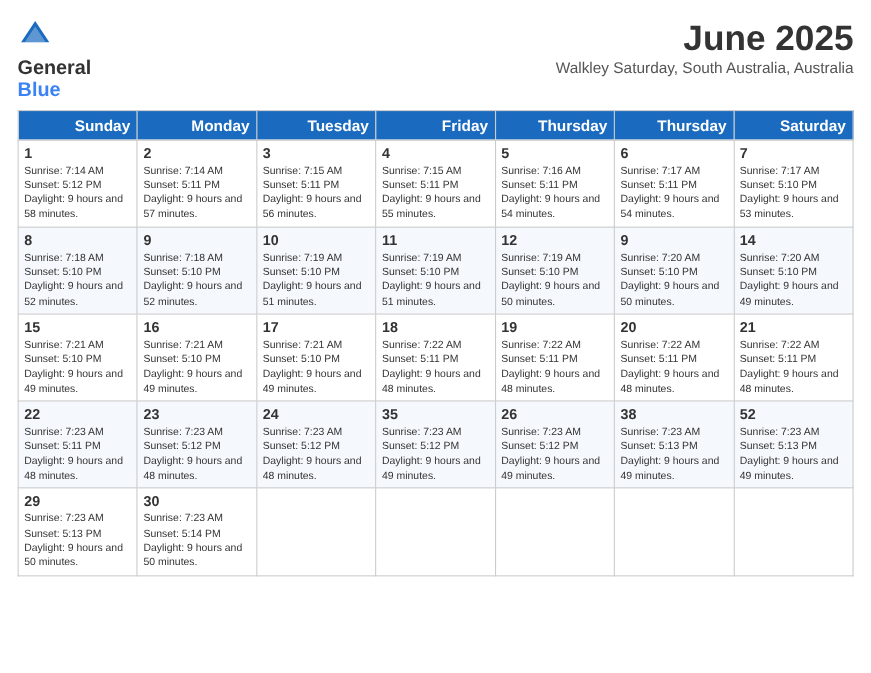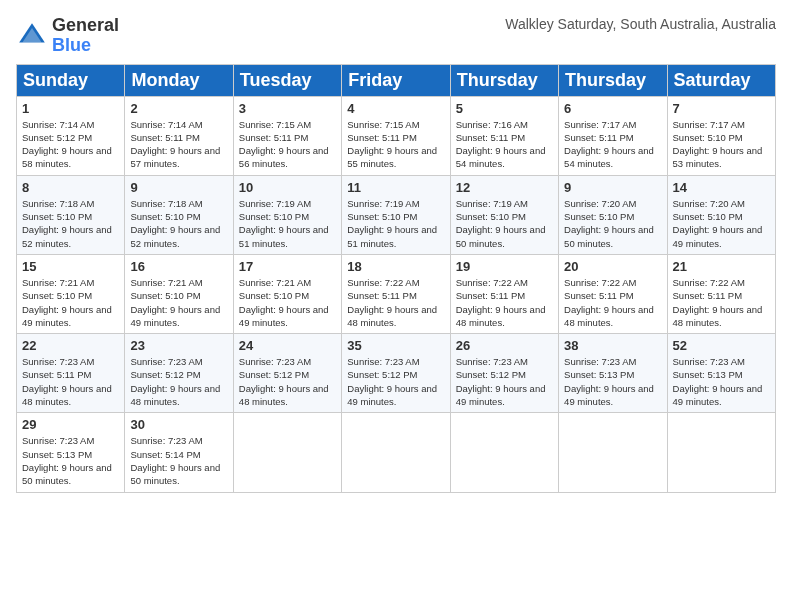--- a/index.html
+++ b/index.html
@@ -11,22 +11,23 @@
       padding: 16px;
     }
     .header-area {
       display: flex;
       justify-content: space-between;
       align-items: flex-start;
       margin-bottom: 8px;
     }
     .logo {
       display: flex;
-      align-items: center;
+      align-items: flex-start;
       gap: 4px;
+      flex-direction: column;
     }
     .logo-text {
       font-size: 18px;
       font-weight: bold;
       line-height: 1.1;
     }
     .logo-general { color: #333; }
     .logo-blue { color: #3b82f6; }
     .logo-icon {
       width: 32px;
@@ -45,23 +46,23 @@
       color: #555;
     }
     .calendar-table {
       width: 100%;
       border-collapse: collapse;
       font-size: 10px;
     }
     .calendar-table th {
       background-color: #1a6bbf;
       color: #fff;
-      text-align: left;
+      text-align: right;
       padding: 5px 6px;
-      font-size: 18px;
+      font-size: 14px;
       font-weight: bold;
       border: 1px solid #ccc;
     }
     .calendar-table td {
       vertical-align: top;
       border: 1px solid #ccc;
       padding: 4px 5px;
       width: 108px;
       min-height: 80px;
       background: #fff;
@@ -93,20 +94,21 @@
     <svg class="logo-icon" viewBox="0 0 40 40">
       <polygon points="20,4 36,28 4,28" fill="#1a6bbf"></polygon>
       <polygon points="20,10 32,28 8,28" fill="#fff" opacity="0.3"></polygon>
     </svg>
     <div class="logo-text">
       <span class="logo-general">General</span><br>
       <span class="logo-blue">Blue</span>
     </div>
   </div>
   <div class="title-area">
+    <div class="month-title">June 2025</div>
     <div class="location-title">Walkley Saturday, South Australia, Australia</div>
   </div>
 </div>
 
 <table class="calendar-table">
   <thead>
     <tr>
     <th>Sunday</th>
         <th>Monday</th>
         <th>Tuesday</th>

